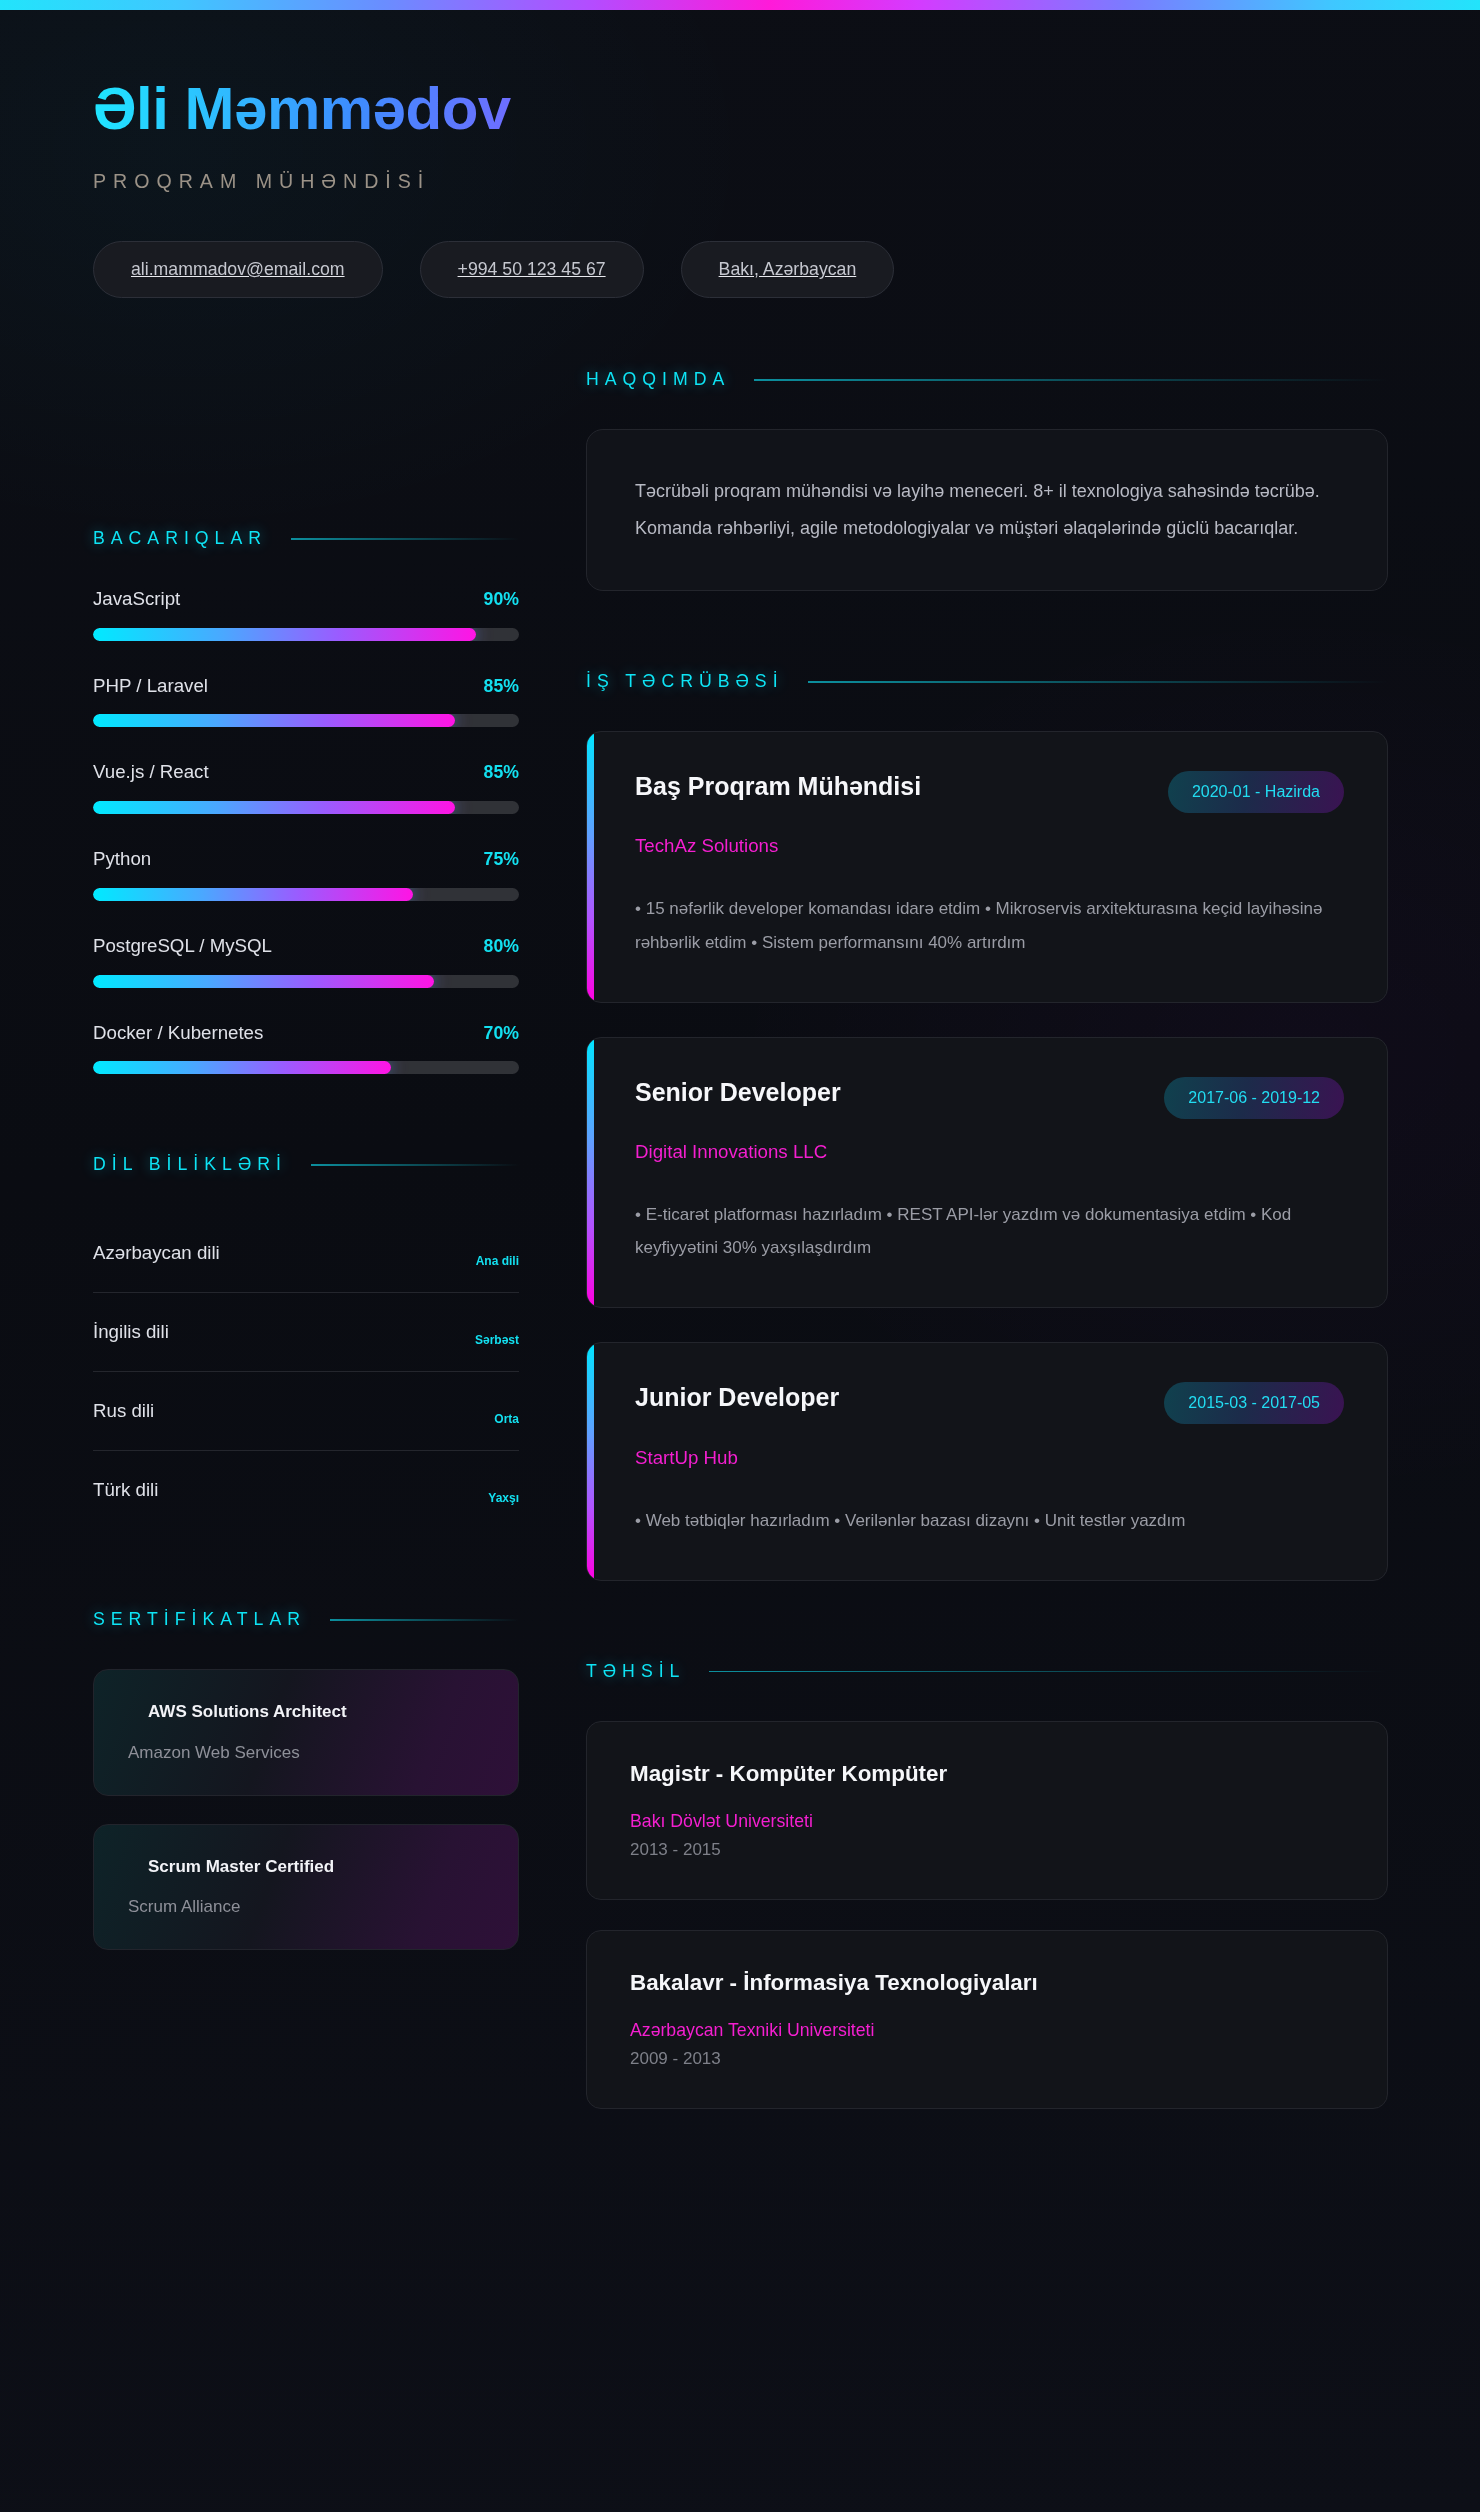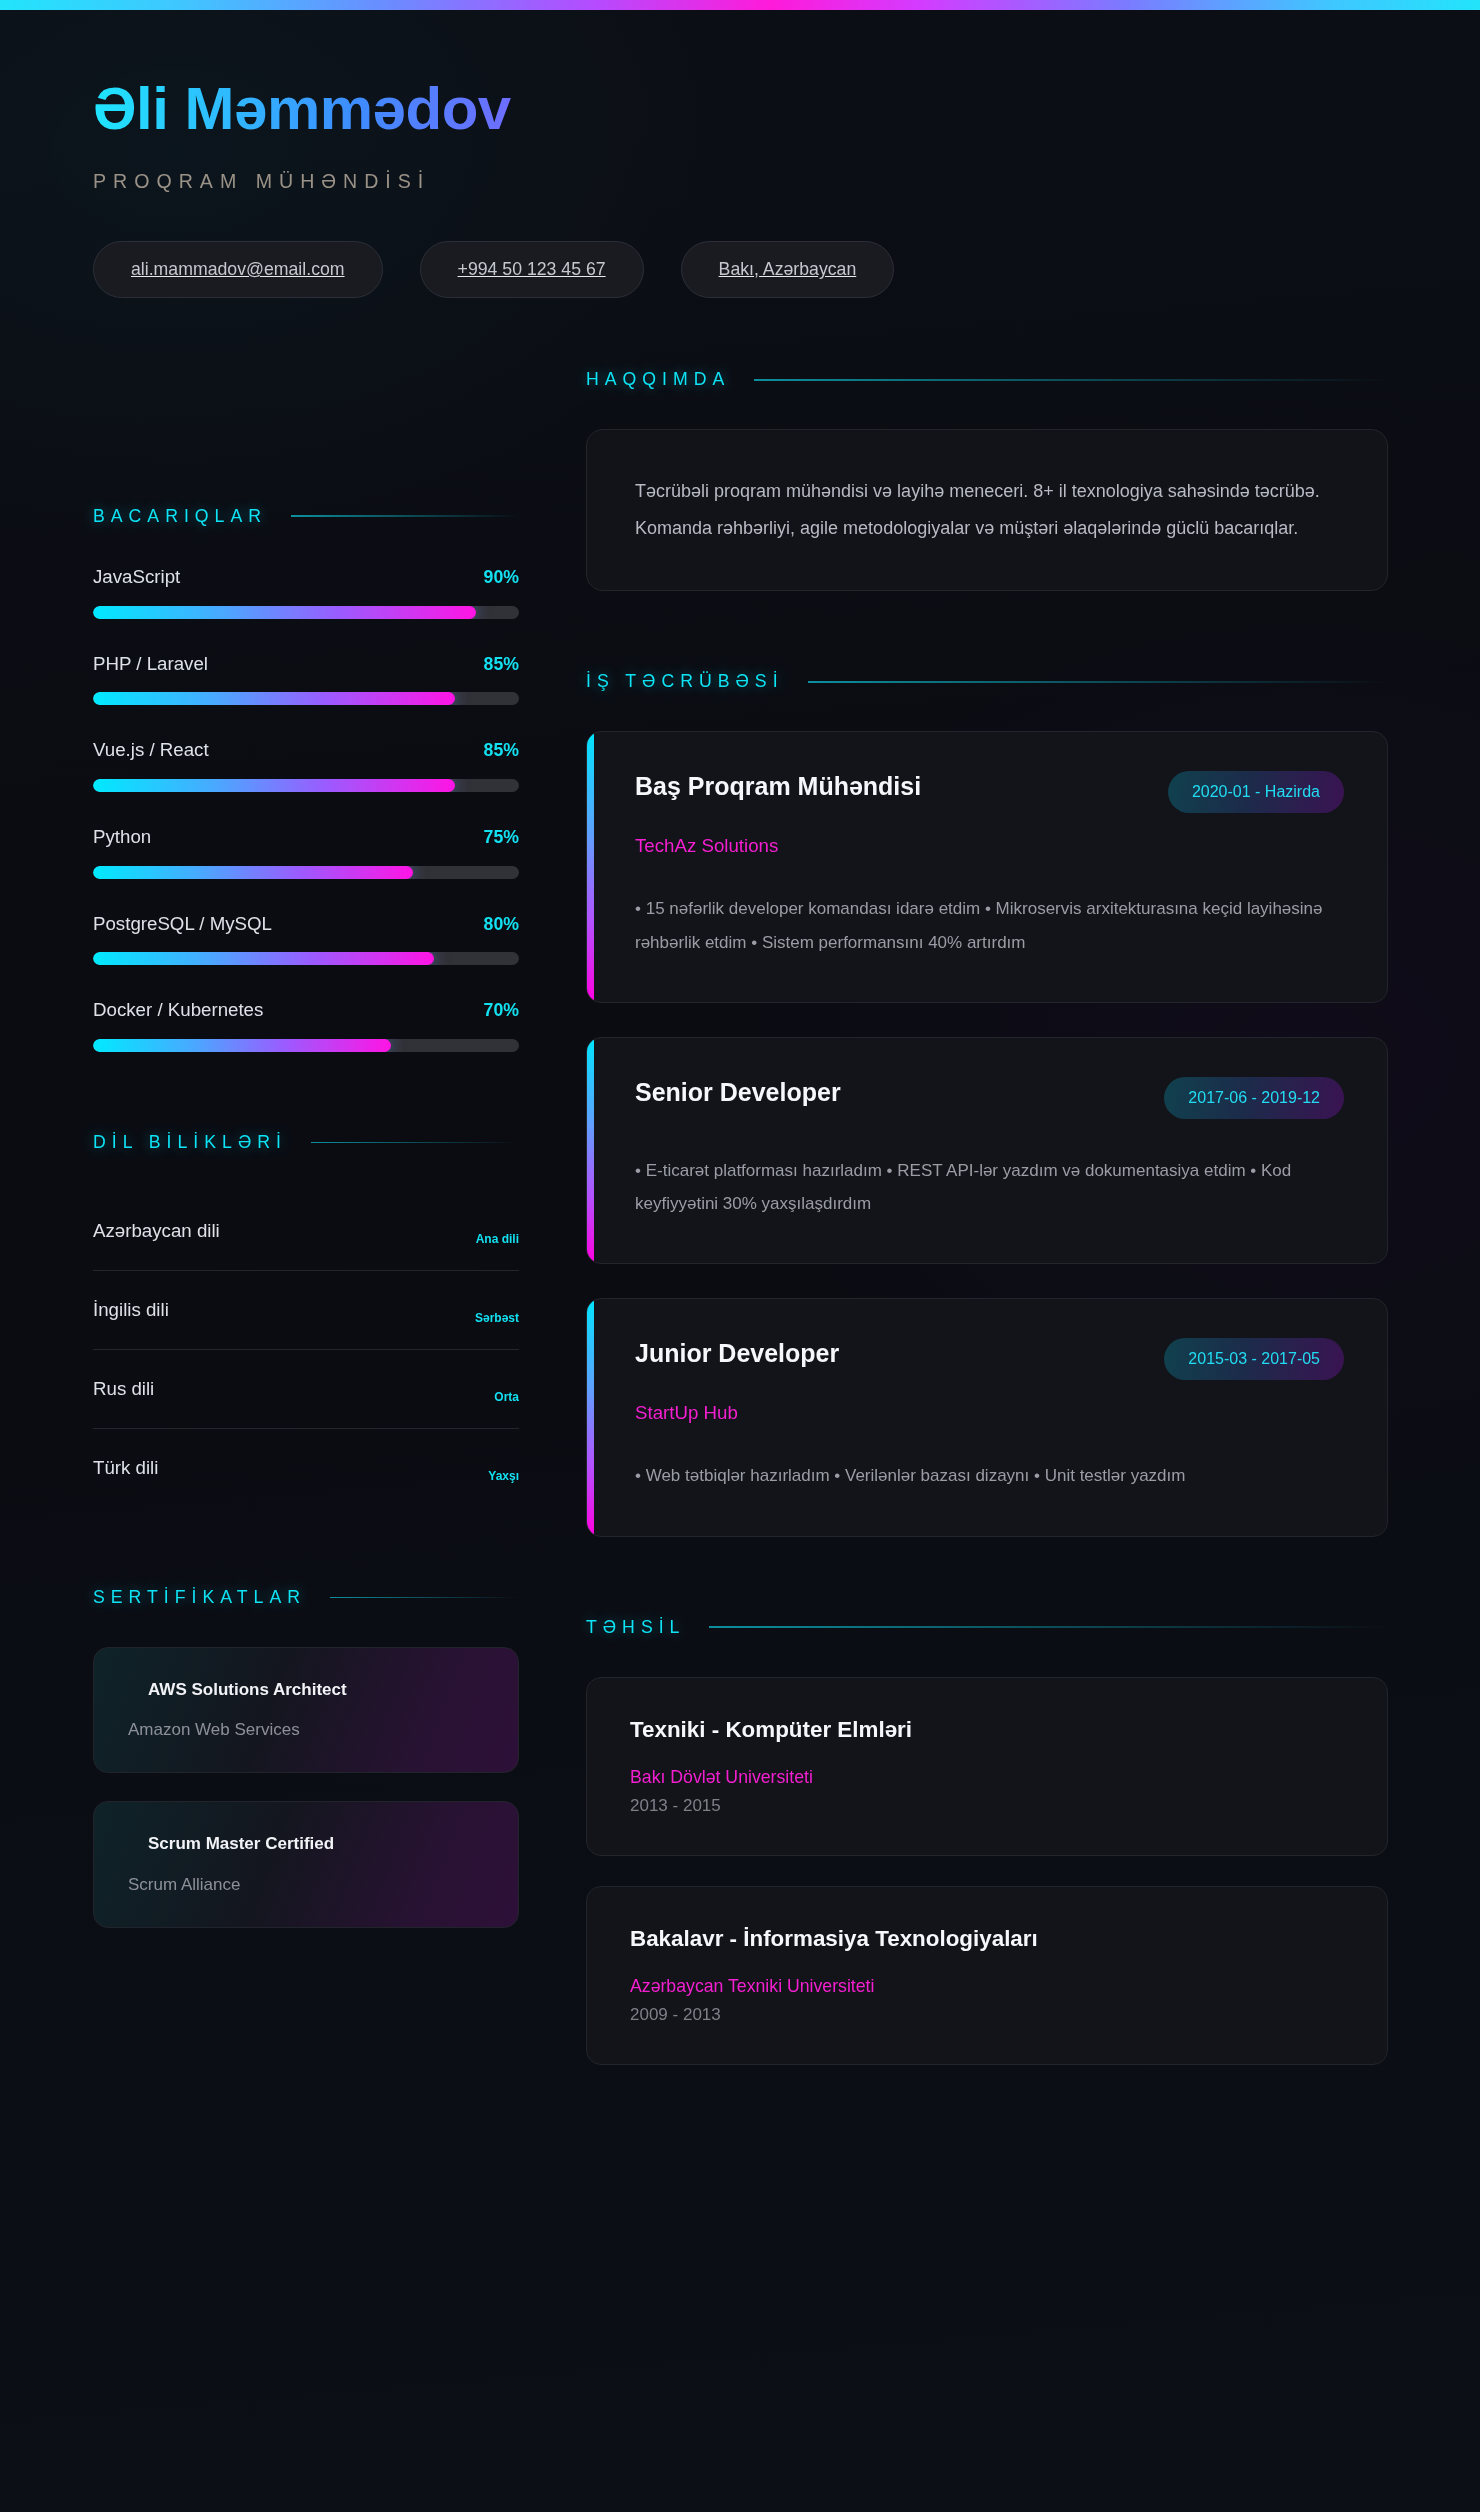--- a/index.html
+++ b/index.html
@@ -398,20 +398,21 @@
           <div class="exp-company">TechAz Solutions</div>
           <div class="exp-desc">• 15 nəfərlik developer komandası idarə etdim • Mikroservis arxitekturasına keçid layihəsinə rəhbərlik etdim • Sistem performansını 40% artırdım</div>
         </div>
 
         <div class="exp">
           <div class="exp-accent"></div>
           <div class="exp-head">
             <div class="exp-title">Senior Developer</div>
             <div class="exp-date">2017-06 - 2019-12</div>
           </div>
+          <div class="exp-company">Digital Innovations LLC</div>
           <div class="exp-desc">• E-ticarət platforması hazırladım • REST API-lər yazdım və dokumentasiya etdim • Kod keyfiyyətini 30% yaxşılaşdırdım</div>
         </div>
 
         <div class="exp">
           <div class="exp-accent"></div>
           <div class="exp-head">
             <div class="exp-title">Junior Developer</div>
             <div class="exp-date">2015-03 - 2017-05</div>
           </div>
           <div class="exp-company">StartUp Hub</div>
@@ -419,21 +420,21 @@
         </div>
       </div>
 
       <div class="block">
         <div class="sec-head">
           <div class="title">TƏHSİL</div>
           <div class="rule"></div>
         </div>
 
         <div class="edu">
-          <div class="edu-degree">Texniki - Kompüter Elmləri</div>
+          <div class="edu-degree">Magistr - Kompüter Kompüter</div>
           <div class="edu-school">Bakı Dövlət Universiteti</div>
           <div class="edu-years">2013 - 2015</div>
         </div>
 
         <div class="edu">
           <div class="edu-degree">Bakalavr - İnformasiya Texnologiyaları</div>
           <div class="edu-school">Azərbaycan Texniki Universiteti</div>
           <div class="edu-years">2009 - 2013</div>
         </div>
       </div>

